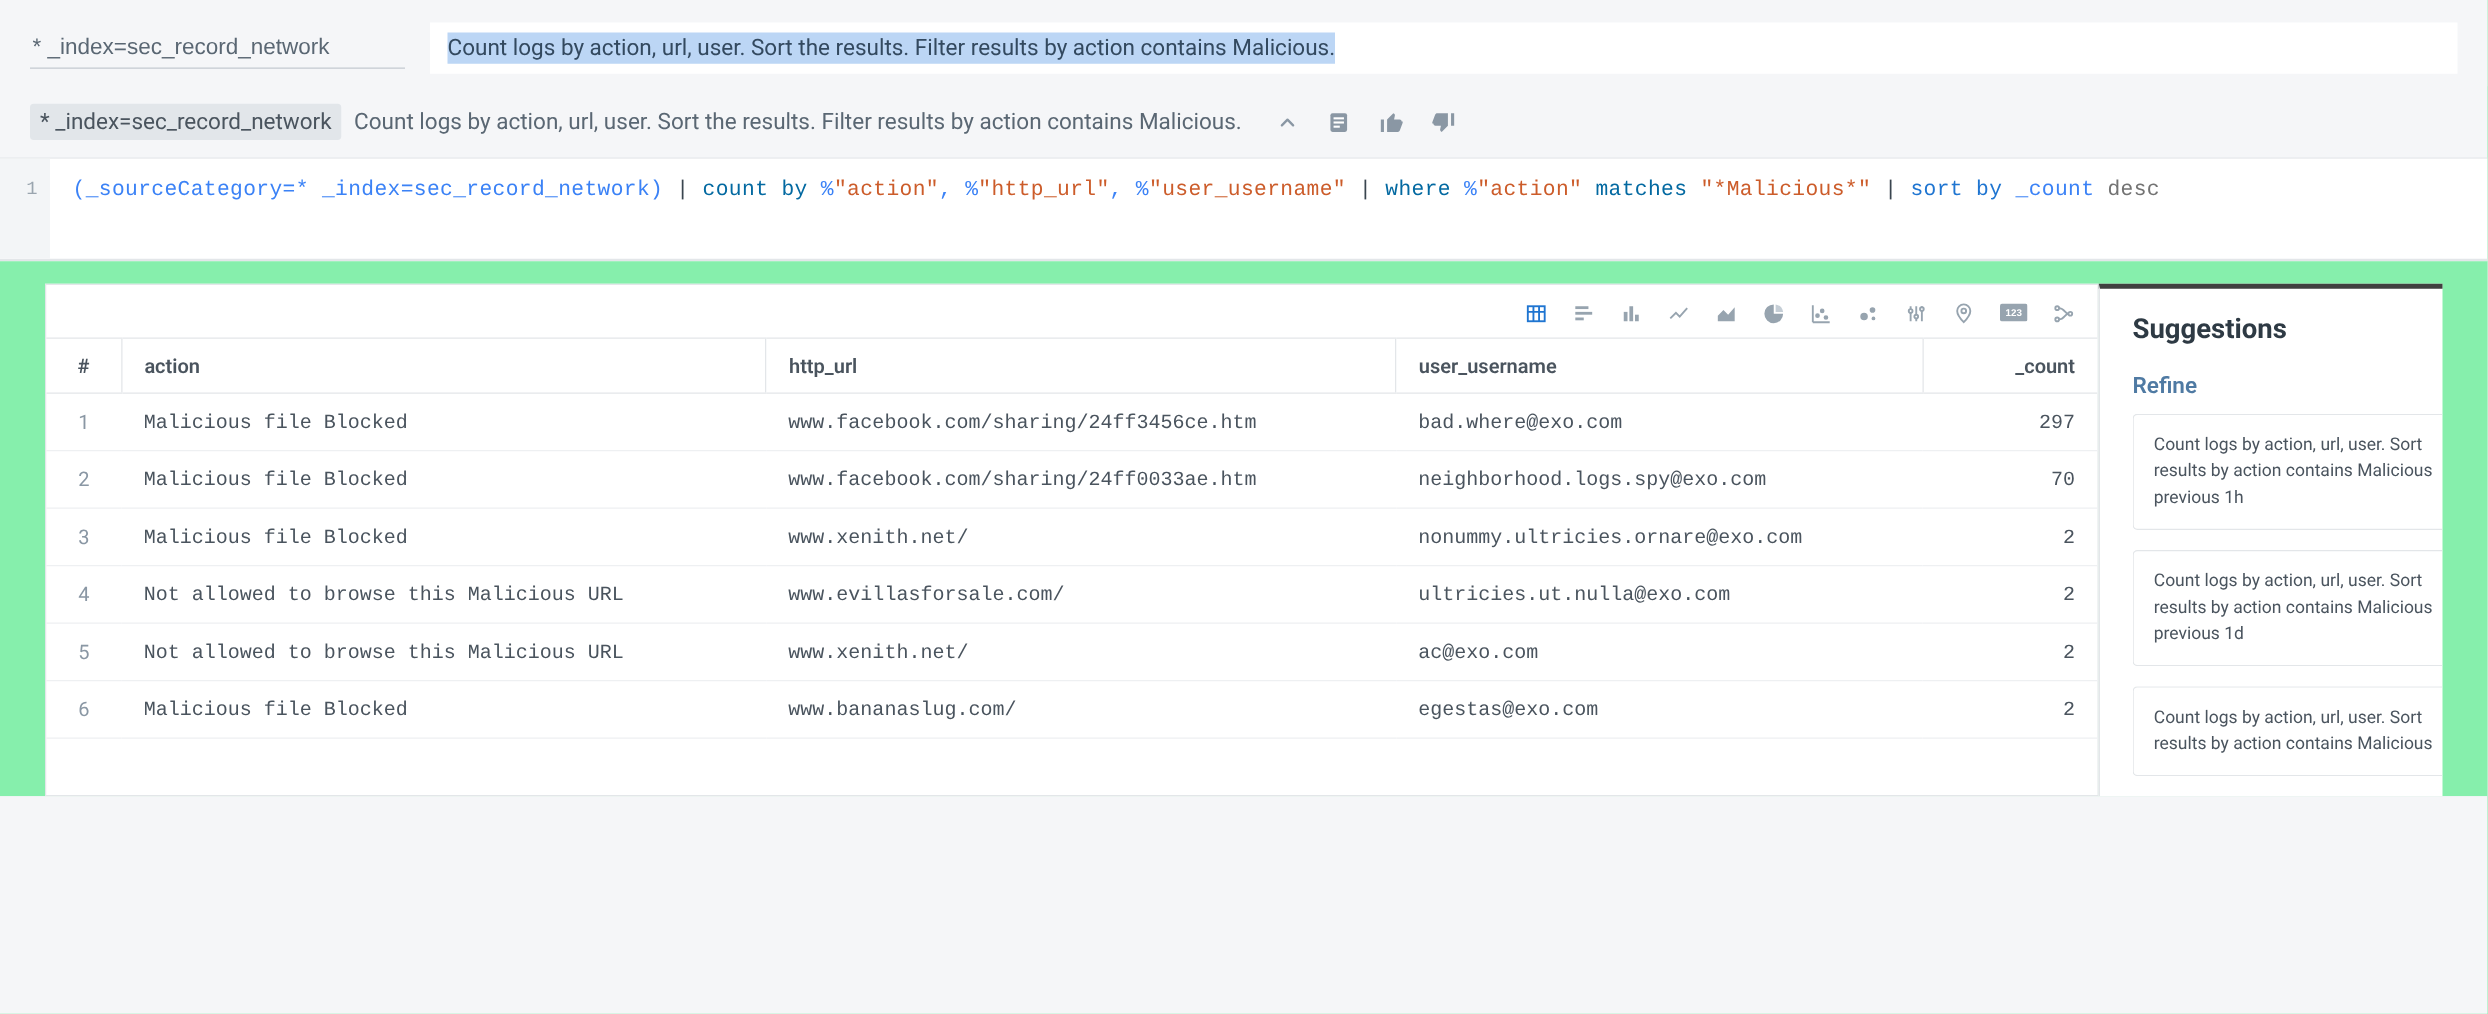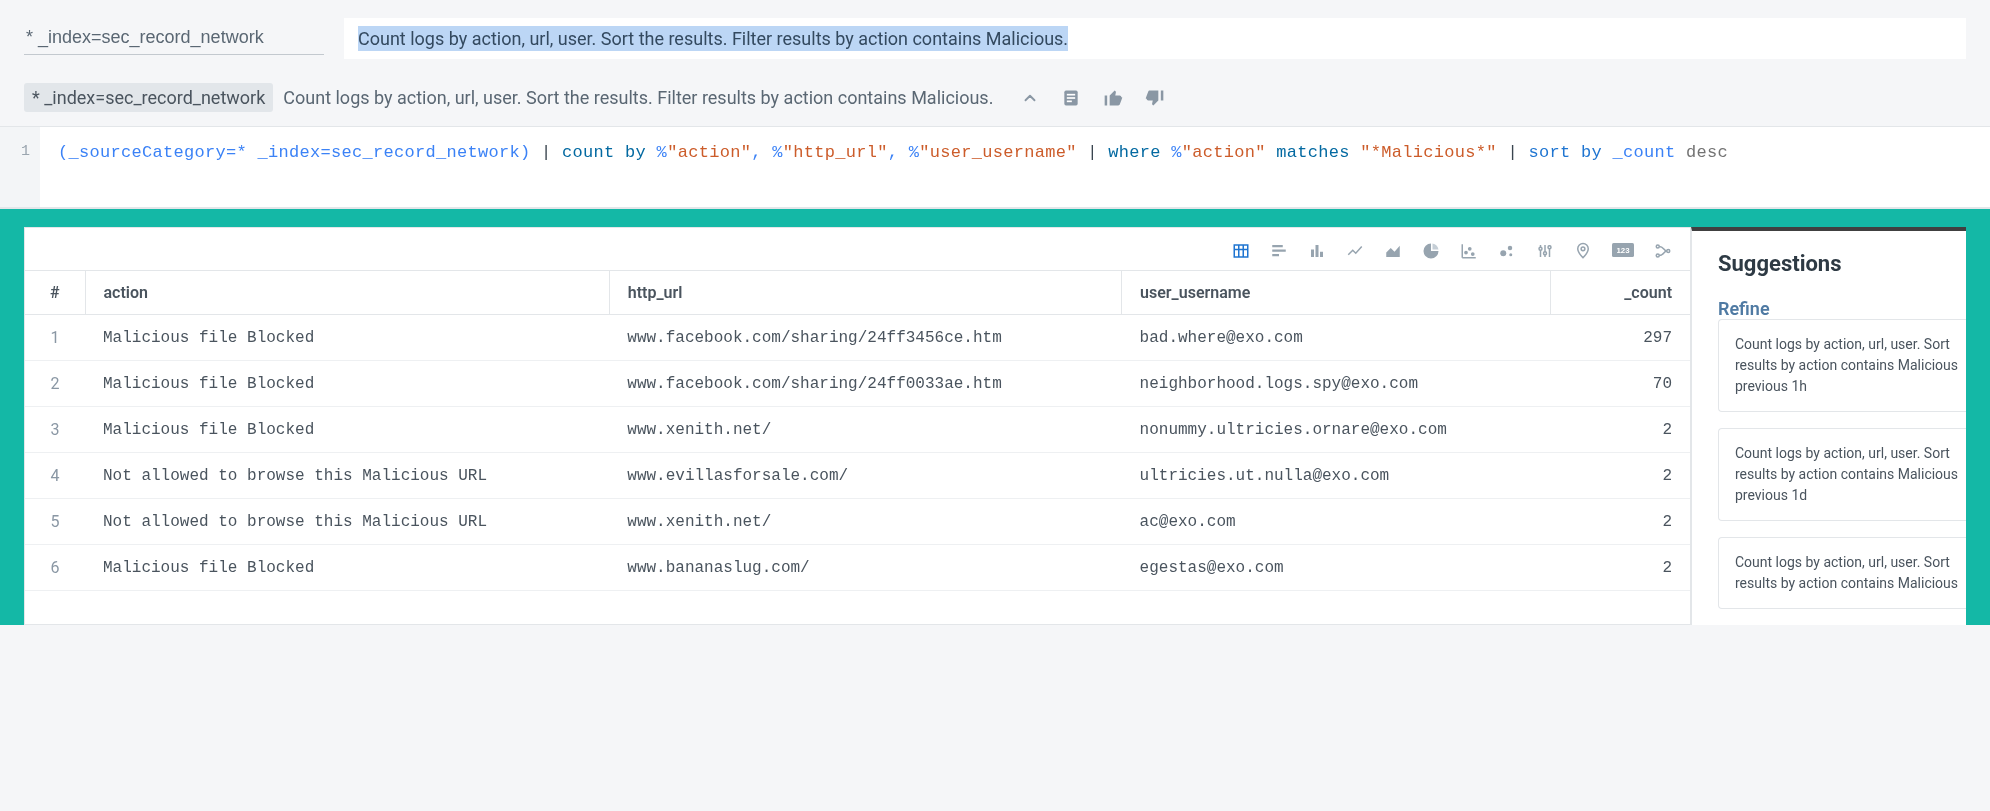--- a/index.html
+++ b/index.html
@@ -93,23 +93,23 @@
   .tok-default { color: #3b82f6; }
   .tok-pipe    { color: #3a454f; }
   .tok-kw      { color: #0369a1; }
   .tok-str     { color: #cc5c2a; }
   .tok-sort    { color: #1f75d1; }
   .tok-desc    { color: #737373; }
 
   
   .main {
     display: flex;
-    padding: 0 24px;
+    padding: 0 36px;
     gap: 0;
-    background: #14b8a6;
+    background: #86efac;
   }
   .results {
     flex: 1;
     background: #fff;
     border: 1px solid #e3e6e9;
     margin-top: 18px;
     overflow: hidden;
   }
   .viz-toolbar {
     display: flex;
@@ -165,20 +165,21 @@
   .sidebar h2 {
     margin: 0 0 22px 0;
     font-size: 22px;
     font-weight: 700;
     color: #2e3a44;
   }
   .refine-label {
     color: #4f7aa3;
     font-size: 18px;
     font-weight: 600;
+    margin-bottom: 12px;
   }
   .suggestion-card {
     border: 1px solid #e3e6e9;
     border-right: none;
     border-radius: 4px 0 0 4px;
     padding: 14px 0 14px 16px;
     margin-bottom: 16px;
     color: #4a545e;
     font-size: 14px;
     line-height: 1.5;

